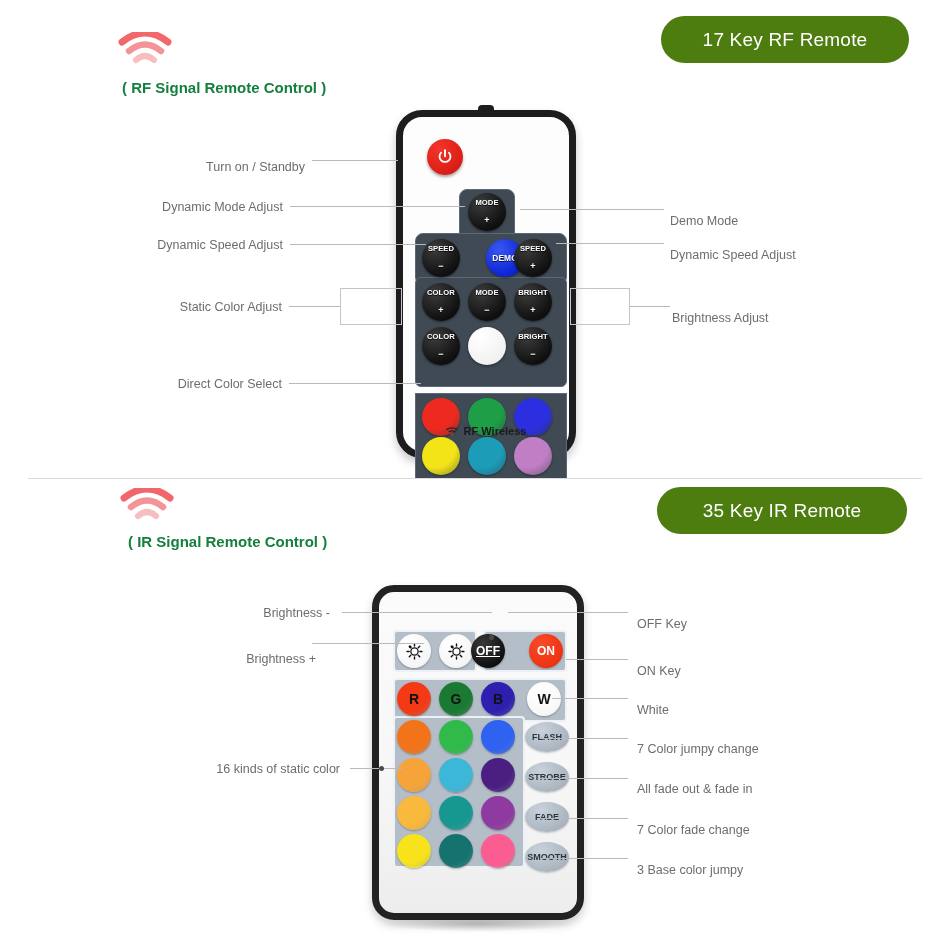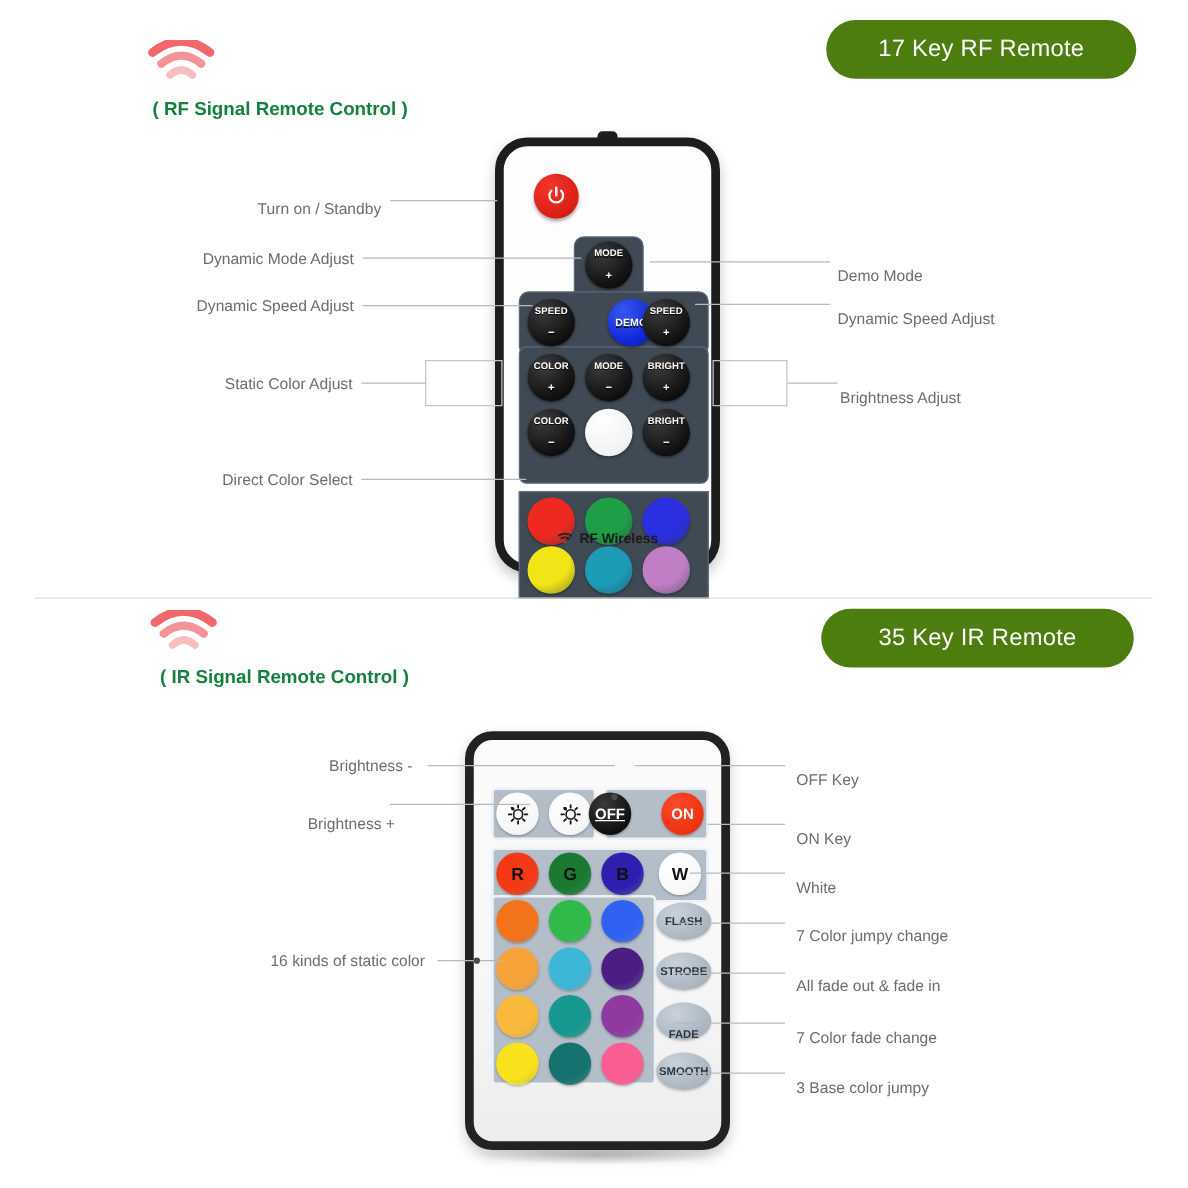--- a/index.html
+++ b/index.html
@@ -408,21 +408,21 @@
           <div class="ir-btn ir-color" style="left: 60px; top: 242px; background: radial-gradient(circle at 34% 26%, rgb(21, 114, 110) 0%, rgb(21, 114, 110) 60%, rgba(0, 0, 0, 0.22) 150%);"></div>
           <div class="ir-btn ir-color" style="left: 102px; top: 242px; background: radial-gradient(circle at 34% 26%, rgb(251, 93, 146) 0%, rgb(251, 93, 146) 60%, rgba(0, 0, 0, 0.22) 150%);"></div>
         </div>
 
       <div class="ir-fx" style="left:146px; top:130px;">
         <span>FLASH</span>
       </div>
       <div class="ir-fx" style="left:146px; top:170px;">
         <span>STROBE</span>
       </div>
-      <div class="ir-fx" style="left:146px; top:210px;align-items:flex-end;">
+      <div class="ir-fx" style="left:146px; top:210px;">
         <span>FADE</span>
       </div>
       <div class="ir-fx" style="left:146px; top:250px;">
         <span>SMOOTH</span>
       </div>
     </div>
 
     <div class="callout left" style="left:0; width:330px; top:606px;">Brightness -</div>
     <div class="lead" style="left:342px; top:612px; width:150px;"></div>
     <div class="dot" style="left:489px; top:635px;"></div>

